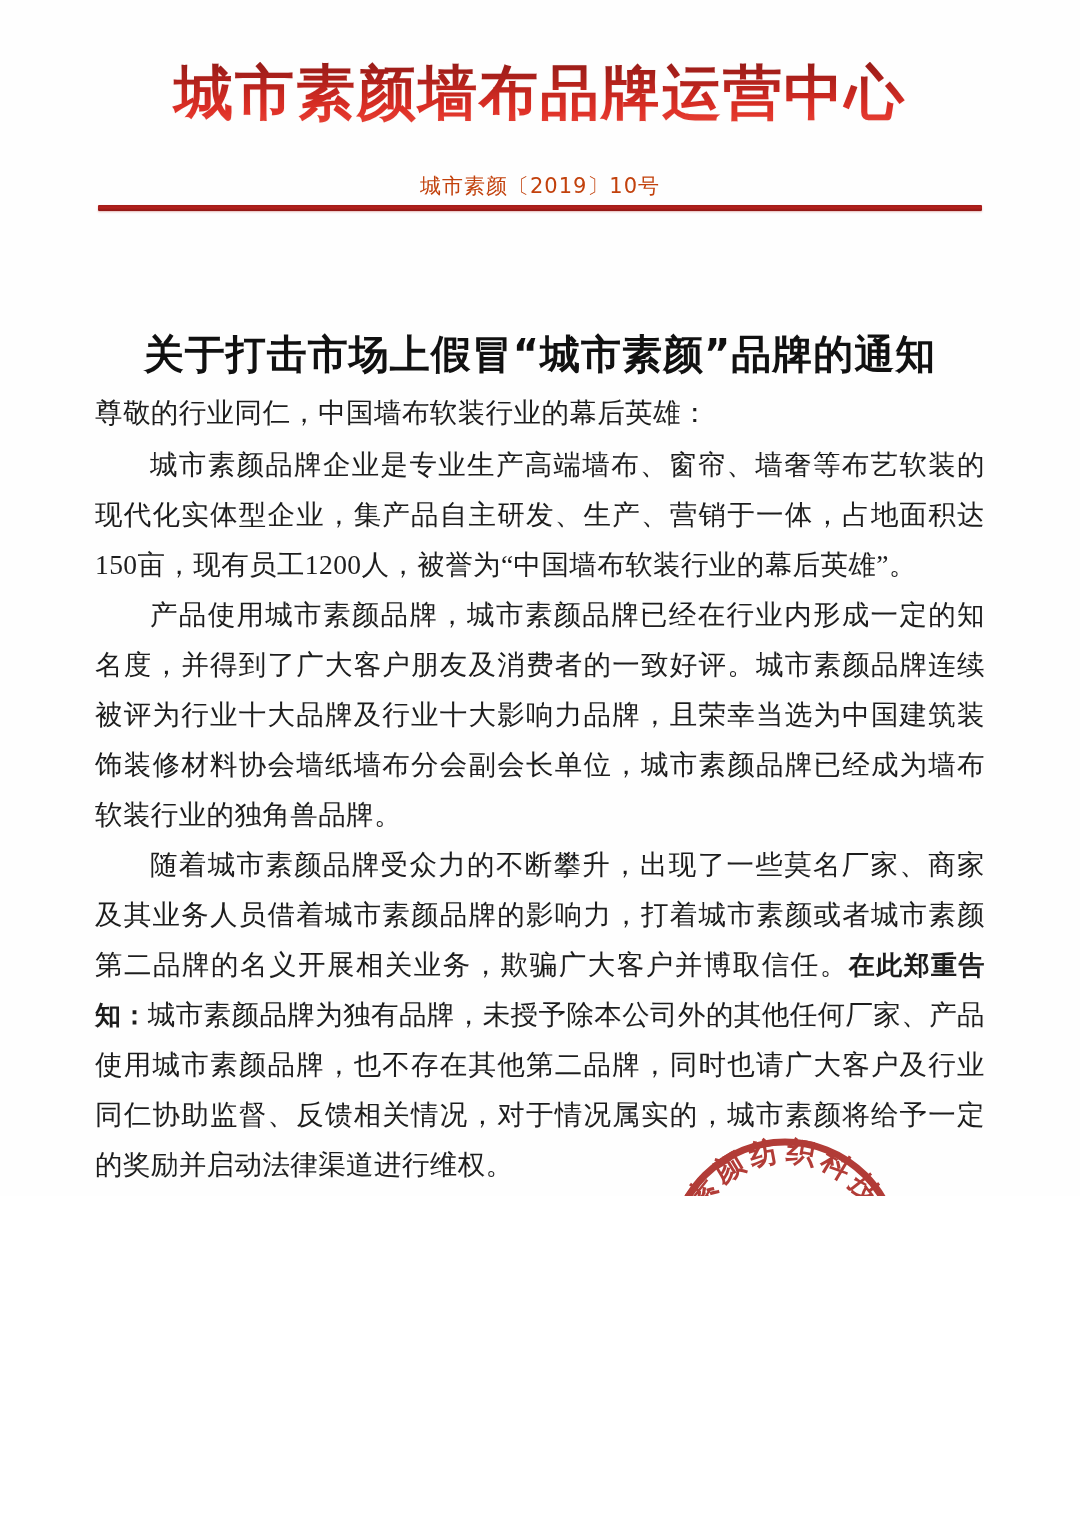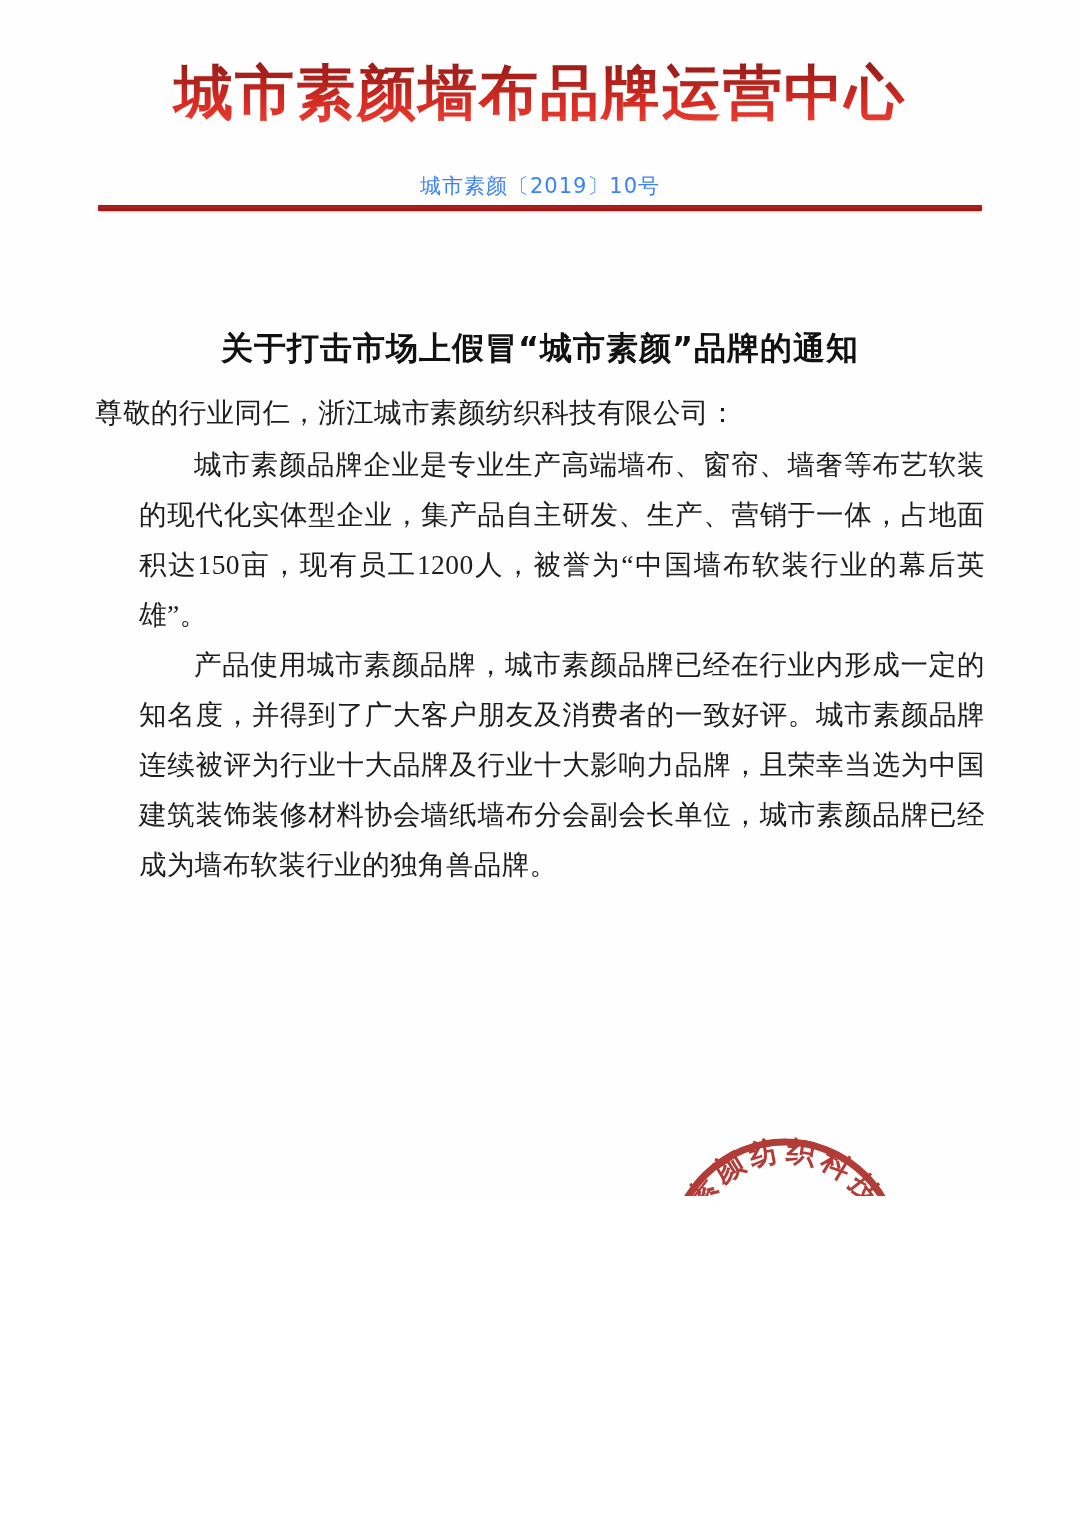--- a/index.html
+++ b/index.html
@@ -49,21 +49,21 @@
     white-space: nowrap;
   }
   .doc-number {
     position: absolute;
     top: 172px;
     left: 0;
     right: 0;
     text-align: center;
     font-family: "DejaVu Sans", "Liberation Sans", sans-serif;
     font-size: 21px;
-    color: #3b82f6;
+    color: #c2410c;
     letter-spacing: 1px;
   }
   .red-rule {
     position: absolute;
     top: 205px;
     left: 98px;
     width: 884px;
     height: 6px;
     background-image: linear-gradient(to bottom, #a11b18 0%, #b2201c 45%, #8e1714 100%);
     border-radius: 1px;
@@ -72,21 +72,21 @@
 
   
   .doc-title {
     position: absolute;
     top: 327px;
     left: 0;
     right: 0;
     text-align: center;
     font-family: "DejaVu Sans", "Liberation Sans", sans-serif;
     font-weight: 700;
-    font-size: 32px;
+    font-size: 40px;
     letter-spacing: 1px;
     color: #111111;
   }
 
   .body-block {
     position: absolute;
     top: 388px;
     left: 95px;
     width: 890px;
   }
@@ -98,21 +98,20 @@
     text-justify: inter-ideograph;
     margin: 0 0 0 0;
     letter-spacing: 0.4px;
   }
   .para.salutation {
     text-indent: 0;
     margin-bottom: 2px;
   }
   .para.indent {
     text-indent: 2em;
-    margin-left: 44px;
   }
   .para b {
     font-weight: 700;
     font-family: "DejaVu Sans", "Liberation Sans", sans-serif;
     font-size: 26px;
   }
 
   
   .signature {
     position: absolute;
@@ -150,26 +149,27 @@
   <div class="letterhead">
     <div class="org-title">城市素颜墙布品牌运营中心</div>
     <div class="doc-number">城市素颜〔2019〕10号</div>
     <div class="red-rule"></div>
   </div>
 
   <div class="doc-title">关于打击市场上假冒“城市素颜”品牌的通知</div>
 
   <div class="body-block">
 
-    <p class="para salutation">尊敬的行业同仁，浙江城市素颜纺织科技有限公司：</p>
+    <p class="para salutation">尊敬的行业同仁，中国墙布软装行业的幕后英雄：</p>
 
     <p class="para indent">城市素颜品牌企业是专业生产高端墙布、窗帘、墙奢等布艺软装的现代化实体型企业，集产品自主研发、生产、营销于一体，占地面积达150亩，现有员工1200人，被誉为“中国墙布软装行业的幕后英雄”。</p>
 
     <p class="para indent">产品使用城市素颜品牌，城市素颜品牌已经在行业内形成一定的知名度，并得到了广大客户朋友及消费者的一致好评。城市素颜品牌连续被评为行业十大品牌及行业十大影响力品牌，且荣幸当选为中国建筑装饰装修材料协会墙纸墙布分会副会长单位，城市素颜品牌已经成为墙布软装行业的独角兽品牌。</p>
 
+    <p class="para indent"><span>随着城市素颜品牌受众力的不断攀升，出现了一些莫名厂家、商家及其业务人员借着城市素颜品牌的影响力，打着城市素颜或者城市素颜第二品牌的名义开展相关业务，欺骗广大客户并博取信任。</span><b>在此郑重告知：</b><span>城市素颜品牌为独有品牌，未授予除本公司外的其他任何厂家、产品使用城市素颜品牌，也不存在其他第二品牌，同时也请广大客户及行业同仁协助监督、反馈相关情况，对于情况属实的，城市素颜将给予一定的奖励并启动法律渠道进行维权。</span></p>
   </div>
 
   <div class="seal">
     <svg viewBox="0 0 244 244" xmlns="http://www.w3.org/2000/svg" aria-hidden="true">
       <defs>
         <path id="arcTop" d="M 28,122 A 94,94 0 0 1 216,122" fill="none"></path>
         <path id="arcBottom" d="M 46,122 A 76,76 0 0 0 198,122" fill="none"></path>
       </defs>
 
       <circle cx="122" cy="122" r="113" fill="none" stroke="#a8221c" stroke-width="7"></circle>

